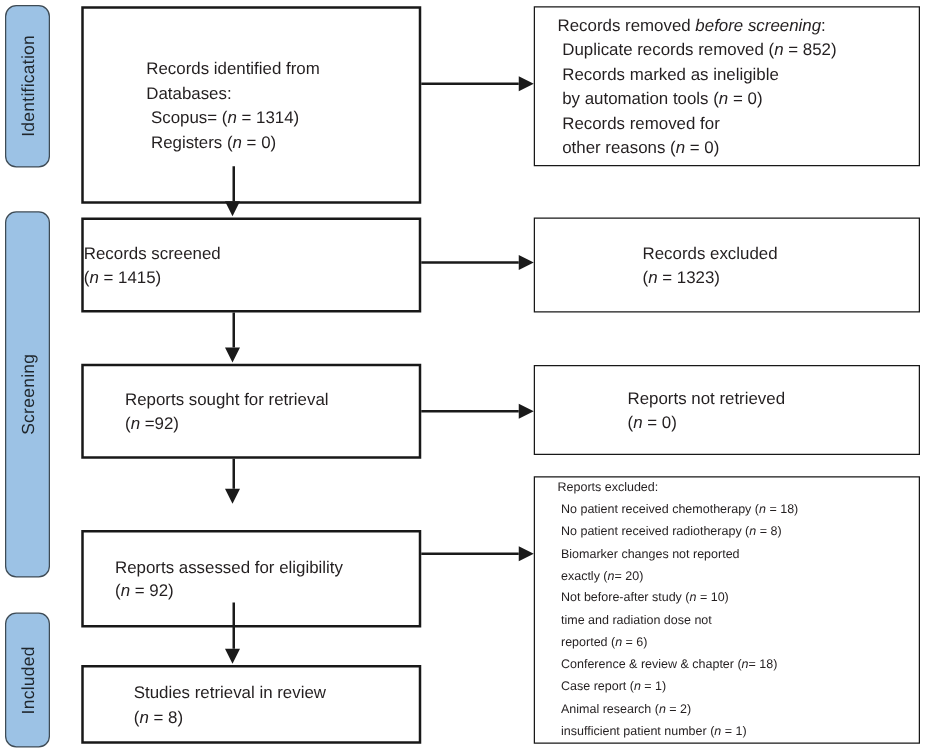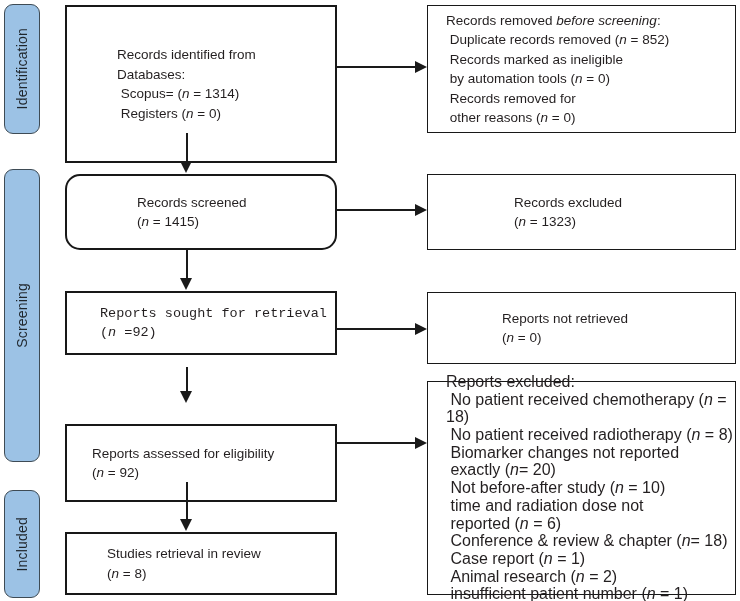--- a/index.html
+++ b/index.html
@@ -17,21 +17,21 @@
     writing-mode:vertical-rl;transform:rotate(180deg);
     font-size:14px;color:#1f262c;letter-spacing:.2px;
   }
   
   .box{
     position:absolute;box-sizing:border-box;background:#fff;border:2px solid #181818;
     display:flex;align-items:center;font-size:13.5px;line-height:19.5px;
   }
   .box.right-col{border-width:1.6px;}
   .box .txt{white-space:pre-wrap;}
-  .box.big{font-size:16px;line-height:17.7px;align-items:center;}
+  .box.big{font-size:10px;line-height:17.7px;align-items:center;}
   
   .h-arrow{position:absolute;height:2px;background:#1a1a1a;}
   .h-arrow::after{
     content:'';position:absolute;right:-12px;top:-5px;width:0;height:0;
     border:6px solid transparent;border-right:0;border-left:12px solid #1a1a1a;
   }
   .v-arrow{position:absolute;width:2px;background:#1a1a1a;}
   .v-arrow::after{
     content:'';position:absolute;left:-6px;bottom:-12px;width:0;height:0;
     border:6px solid transparent;border-bottom:0;border-top:12px solid #1a1a1a;
@@ -50,25 +50,25 @@
     <span class="stage-label">Screening</span>
   </div>
   <div class="stage" style="top:490px;height:108px;">
     <span class="stage-label">Included</span>
   </div>
 
   <div class="box" style="left:65px;top:5px;width:272px;height:158px;padding-left:50px;">
     <div class="txt"><div>Records identified from</div><div>Databases:</div><div> Scopus= (<i>n</i> = 1314)</div><div> Registers (<i>n</i> = 0)</div></div>
   </div>
 
-  <div class="box" style="left:65px;top:174px;width:272px;height:76px;padding-left:70px;border-radius:15px;">
+  <div class="box" style="left:65px;top:174px;width:272px;height:76px;">
     <div class="txt"><div>Records screened</div><div>(<i>n</i> = 1415)</div></div>
   </div>
 
-  <div class="box" style="left:65px;top:291px;width:272px;height:64px;padding-left:33px;font-family:Liberation Mono, monospace;">
+  <div class="box" style="left:65px;top:291px;width:272px;height:76px;padding-left:33px;">
     <div class="txt"><div>Reports sought for retrieval</div><div>(<i>n</i> =92)</div></div>
   </div>
 
   <div class="box" style="left:65px;top:404px;width:272px;height:78px;padding-left:25px;margin-top:20px;">
     <div class="txt"><div>Reports assessed for eligibility</div><div>(<i>n</i> = 92)</div></div>
   </div>
 
   <div class="box" style="left:65px;top:532px;width:272px;height:63px;padding-left:40px;">
     <div class="txt"><div>Studies retrieval in review</div><div>(<i>n</i> = 8)</div></div>
   </div>

